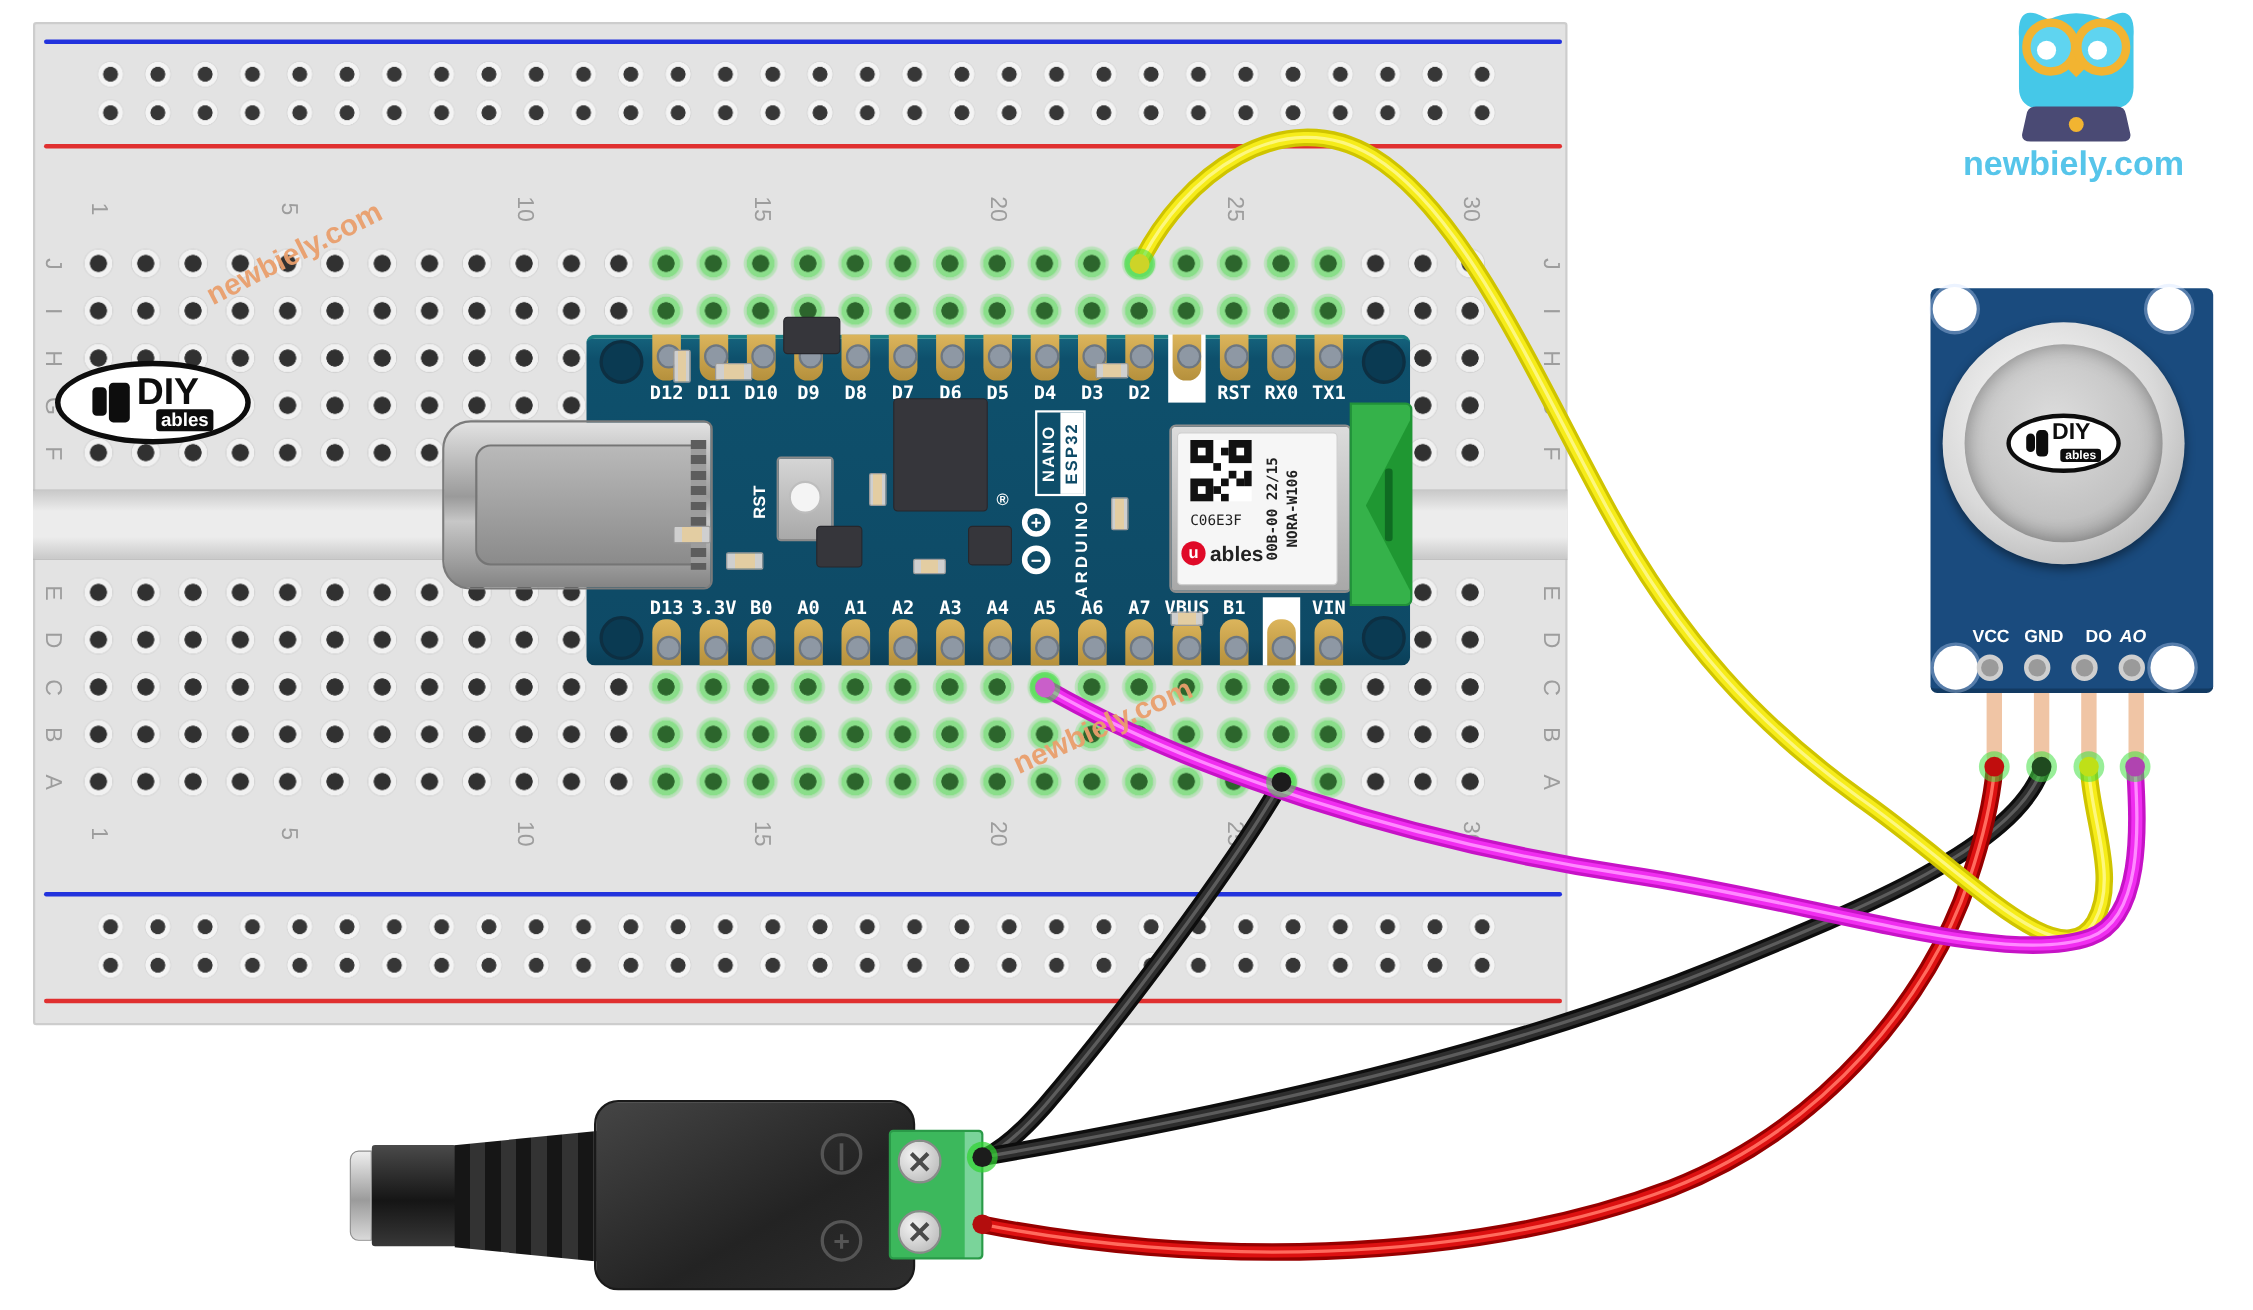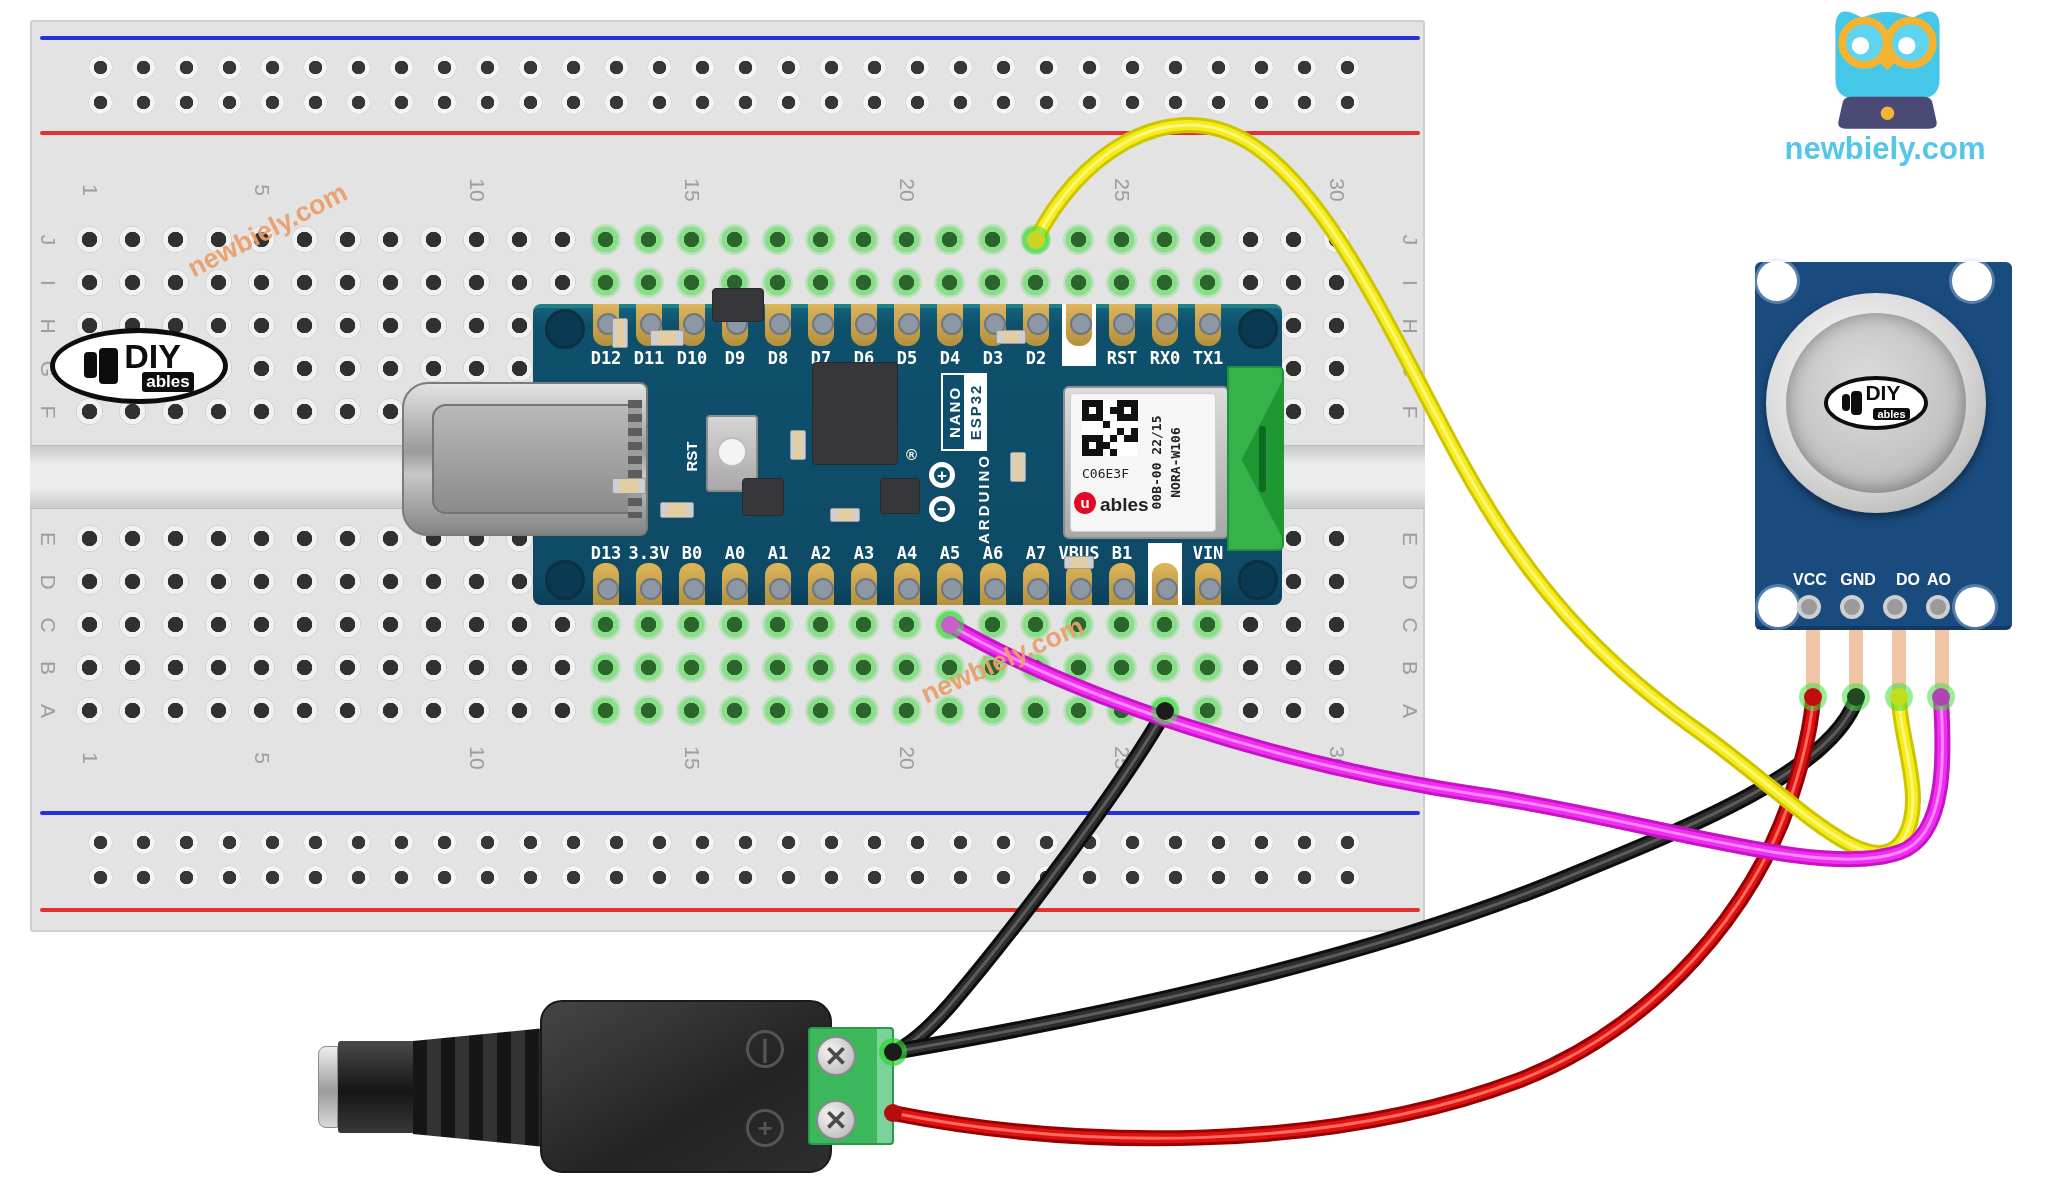--- a/index.html
+++ b/index.html
@@ -456,21 +456,21 @@
       </span>
     <span style="position:relative;">
       <span class="diy-main" style="font-size:21px;">DIY</span><br>
       <span class="diy-ables" style="font-size:11px;margin-left:8px;">ables</span>
     </span>
   </div>
 
   <span class="sens-pinlabel" style="left:1810px;top:571px;">VCC</span>
   <span class="sens-pinlabel" style="left:1858px;top:571px;">GND</span>
   <span class="sens-pinlabel" style="left:1908px;top:571px;">DO</span>
-  <span class="sens-pinlabel" style="left:1939px;top:571px;">AO</span>
+  <span class="sens-pinlabel" style="left:1939px;top:571px;font-style:italic;">AO</span>
 
   <div class="sens-pad" style="left:1797px;top:595px;"></div>
   <div class="sens-pad" style="left:1840px;top:595px;"></div>
   <div class="sens-pad" style="left:1883px;top:595px;"></div>
   <div class="sens-pad" style="left:1926px;top:595px;"></div>
 
   <div class="stub" style="left:1806px;top:630px;height:62px;"></div>
   <div class="stub" style="left:1849px;top:630px;height:62px;"></div>
   <div class="stub" style="left:1892px;top:630px;height:62px;"></div>
   <div class="stub" style="left:1935px;top:630px;height:62px;"></div>

